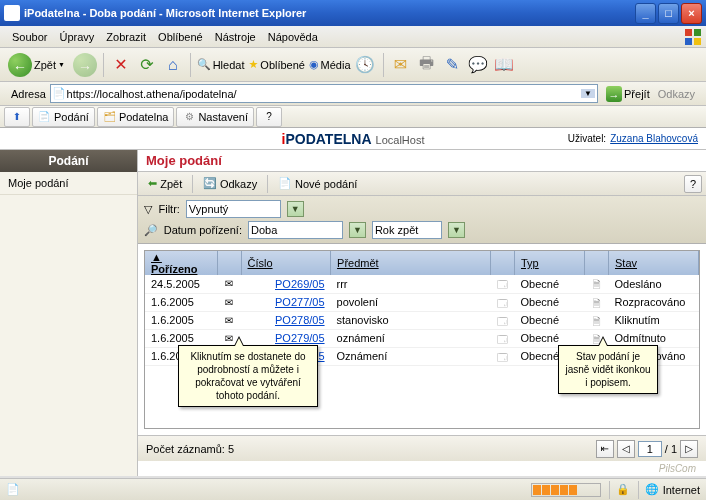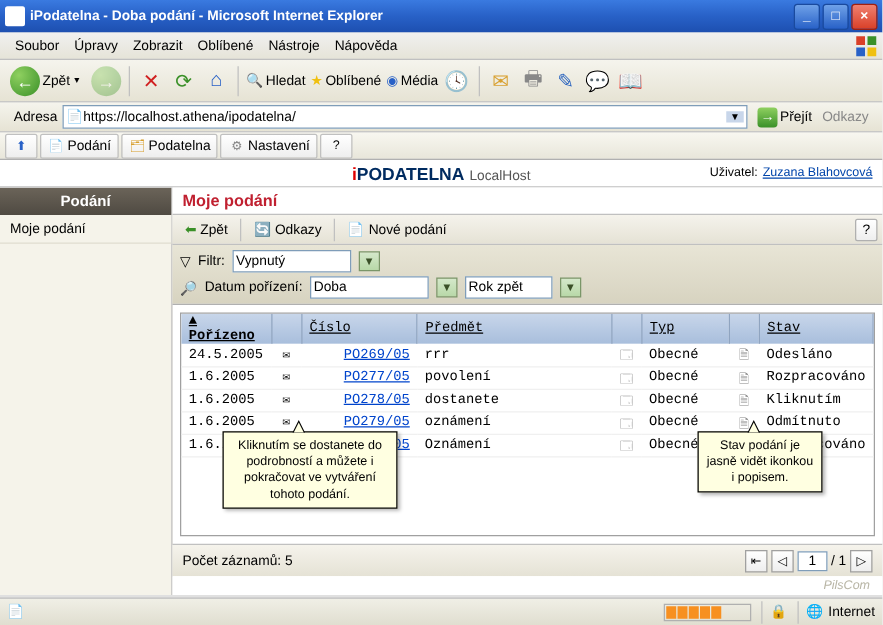--- a/index.html
+++ b/index.html
@@ -65,21 +65,21 @@
 .help-btn { margin-left: auto; width: 18px; height: 18px; border: 1px solid #b0b0b0; background: linear-gradient(#fff,#eee); display: flex; align-items: center; justify-content: center; cursor: pointer; border-radius: 2px; }
 
 
 .filterbar { background: linear-gradient(#e8e5d6,#d7d3c0); border-bottom: 1px solid #b0b0b0; padding: 4px 6px; }
 .filter-row { display: flex; align-items: center; gap: 6px; margin-bottom: 3px; }
 .filter-row:last-child { margin-bottom: 0; }
 .sel { height: 18px; border: 1px solid #7f9db9; background: #fff; font-size: 11px; padding: 0 2px; }
 .sel-dd { display: inline-flex; align-items: center; background: linear-gradient(#d4e8ca,#b8d8a8); border: 1px solid #7a9668; height: 16px; padding: 0 3px; font-size: 9px; color: #3a5028; cursor: pointer; }
 
 
-.tbl-wrap { border: 1px solid #a0a0a0; margin: 6px; flex: 1; overflow: hidden; background: #fff; font-family: Liberation Mono, monospace; }
+.tbl-wrap { border: 1px solid #a0a0a0; margin: 6px; flex: 1; overflow: hidden; background: #fff; }
 .tbl { width: 100%; border-collapse: collapse; font-size: 11px; }
 .tbl th { background: linear-gradient(#c8d6ea,#a8bedc); height: 20px; text-align: left; padding: 0 6px; border-right: 1px solid #8fa4c0; font-weight: normal; text-decoration: underline; color: #000; cursor: pointer; }
 .tbl td { height: 18px; padding: 0 6px; border-bottom: 1px solid #f0f0f0; }
 .tbl td a { color: #0044cc; text-decoration: underline; cursor: pointer; margin-left: 28px; }
 .table-icon { display: inline-block; width: 12px; height: 12px; text-align: center; font-size: 10px; }
 
 
 .footer { height: 26px; background: linear-gradient(#f5f3ec,#e5e2d5); border-top: 1px solid #c0c0c0; display: flex; align-items: center; padding: 0 8px; }
 .footer .count { flex: 1; }
 .page-ctrl { display: flex; align-items: center; gap: 3px; }
@@ -288,21 +288,21 @@
               <td>povolení</td>
               <td><span class="table-icon" style="color:#888">🗔</span></td>
               <td>Obecné</td>
               <td><span class="table-icon" style="color:#888">🗎</span></td>
               <td>Rozpracováno</td>
             </tr>
             <tr>
               <td>1.6.2005</td>
               <td><span class="table-icon">✉</span></td>
               <td><a>PO278/05</a></td>
-              <td>dostanete</td>
+              <td>stanovisko</td>
               <td><span class="table-icon" style="color:#888">🗔</span></td>
               <td>Obecné</td>
               <td><span class="table-icon" style="color:#888">🗎</span></td>
               <td>Kliknutím</td>
             </tr>
             <tr>
               <td>1.6.2005</td>
               <td><span class="table-icon">✉</span></td>
               <td><a>PO279/05</a></td>
               <td>oznámení</td>

